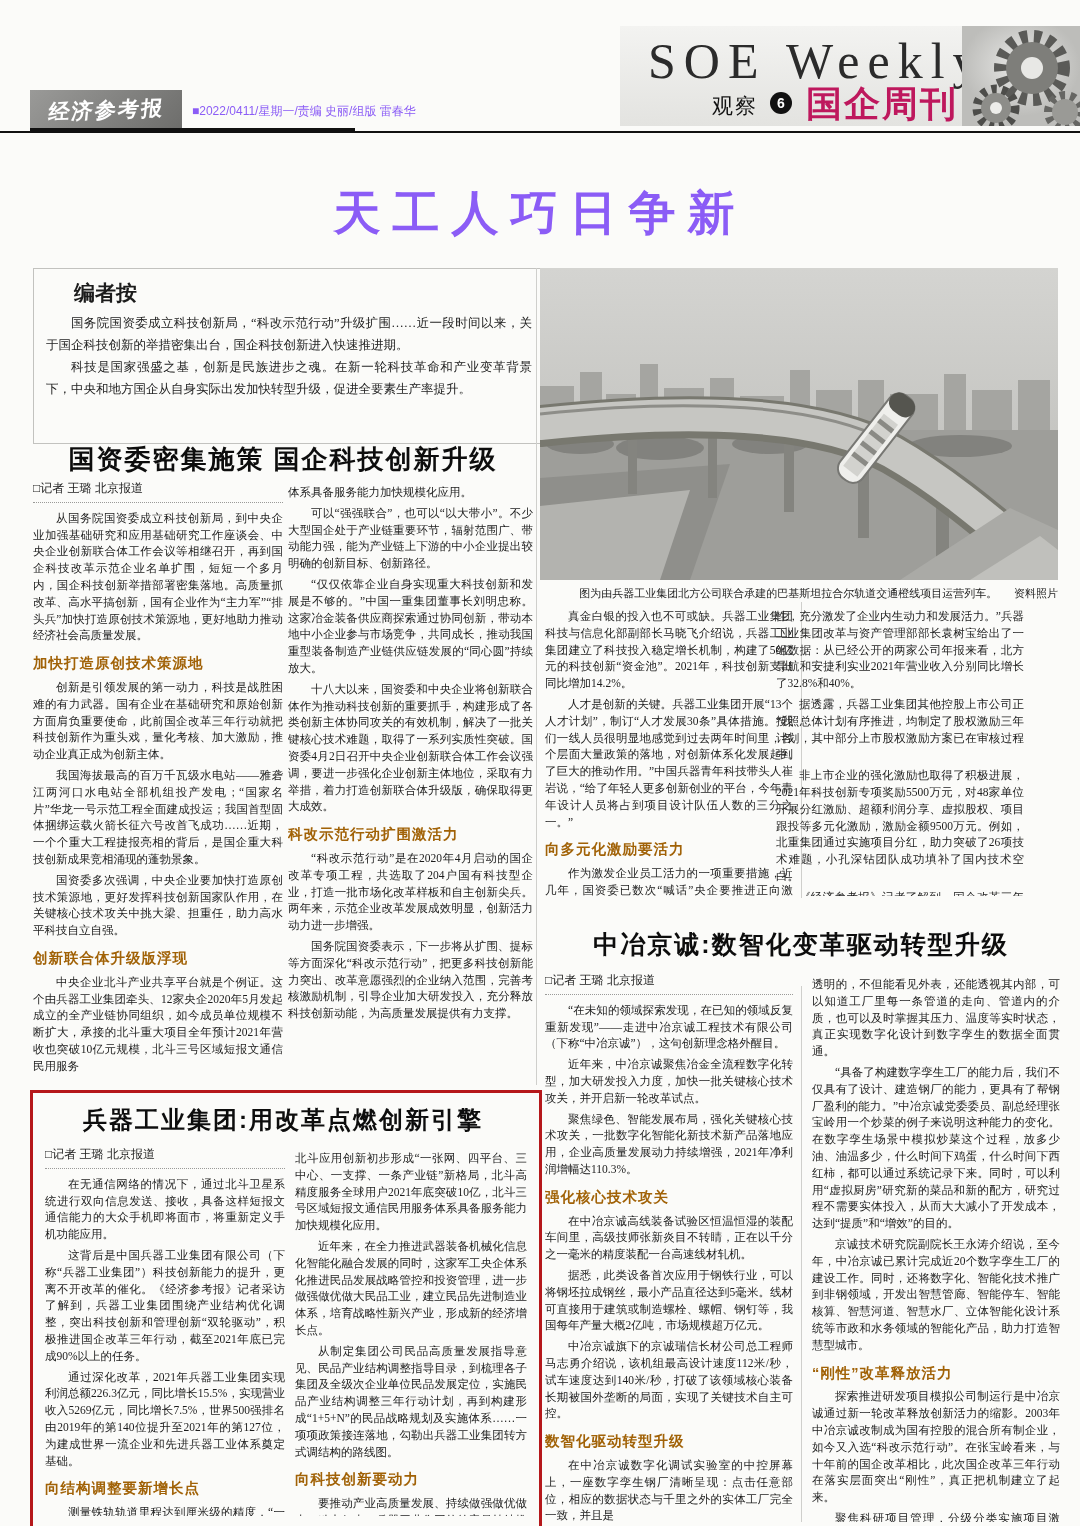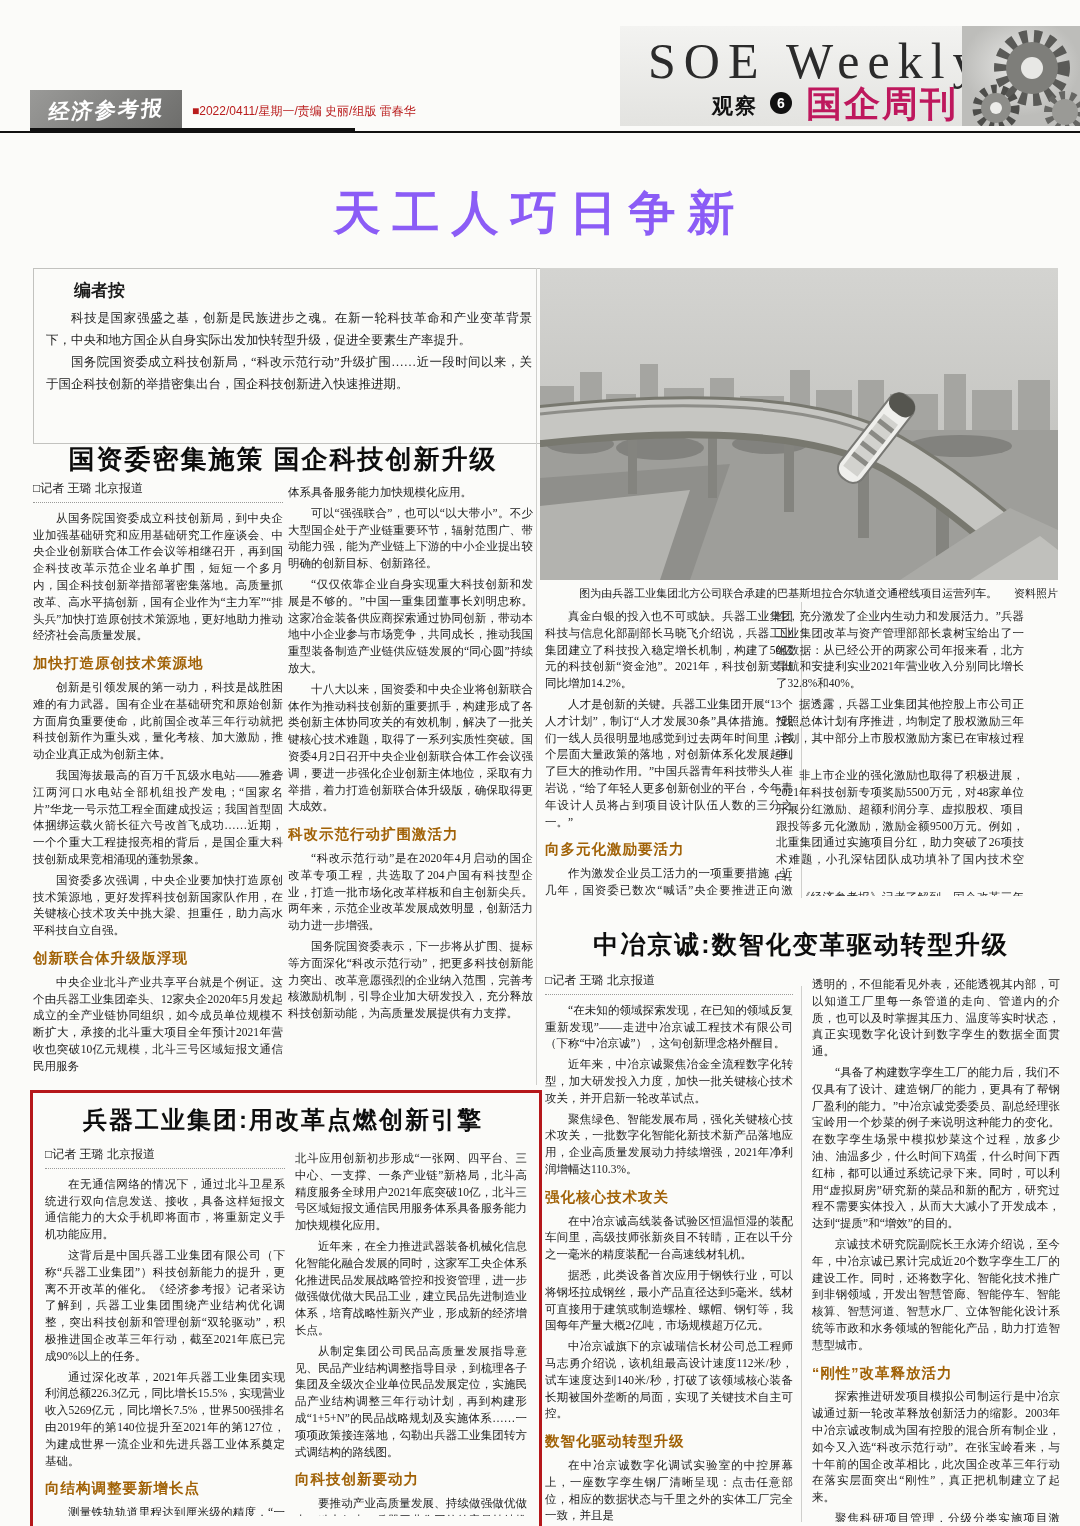--- a/index.html
+++ b/index.html
@@ -8,38 +8,38 @@
     background:#fbfbf9;color:#1c1c1c;
     font-family:"Liberation Serif","DejaVu Serif",serif;
   }
   .abs{position:absolute;}
   .sans{font-family:"Liberation Sans","DejaVu Sans",sans-serif;}
 
   
   .mast-block{left:30px;top:90px;width:152px;height:40px;background:linear-gradient(135deg,#9a9a98,#6d6d6b);
     display:flex;align-items:center;justify-content:center;}
   .mast-block span{color:#fff;font-weight:bold;font-size:21px;letter-spacing:2px;transform:skewX(-8deg) rotate(-2deg);}
-  .dateline{left:192px;top:103px;font-size:12px;color:#b91c1c;}
+  .dateline{left:192px;top:103px;font-size:12px;color:#8b5cf6;}
   .mast-rule{left:30px;top:128px;width:325px;height:4px;background:#111;}
   .header-panel{left:620px;top:26px;width:460px;height:100px;background:linear-gradient(180deg,#f3f3f1,#e3e3e0);}
   .soe{left:648px;top:32px;font-size:50px;font-weight:200;letter-spacing:8px;color:#2b2b2b;}
-  .observe{left:712px;top:92px;font-size:21px;font-weight:bold;color:#111;letter-spacing:2px;}
+  .observe{left:712px;top:92px;font-size:21px;font-weight:normal;color:#111;letter-spacing:2px;}
   .page-badge{left:770px;top:92px;width:22px;height:22px;border-radius:50%;background:#111;color:#fff;
     font-size:14px;font-weight:bold;display:flex;align-items:center;justify-content:center;}
   .weekly-cn{left:806px;top:80px;font-size:36px;font-weight:900;color:#be185d;letter-spacing:2px;}
   .gears{left:962px;top:26px;}
   .header-rule{left:0px;top:131px;width:1080px;height:2px;background:#111;}
 
   
   .main-headline{left:0;top:182px;width:1080px;text-align:center;font-size:47px;font-weight:900;
     letter-spacing:12px;color:#8b5cf6;}
 
   
   .editor-box{left:33px;top:268px;width:486px;height:158px;border:1px solid #c2c2bf;padding:8px 12px;}
-  .editor-title{font-size:17px;font-weight:bold;margin:2px 0 6px 28px;}
+  .editor-title{font-size:21px;font-weight:bold;margin:2px 0 6px 28px;}
   .editor-box p{font-size:12.5px;line-height:1.75;margin:0;text-indent:2em;text-align:justify;color:#222;}
 
   
   .photo{left:540px;top:268px;width:518px;height:312px;background:#c9c9c6;overflow:hidden;}
   .caption{left:540px;top:586px;width:518px;font-size:11px;text-align:right;color:#222;}
 
   
   .vrule{width:1px;background:#cfcfcc;}
 
   
@@ -86,22 +86,22 @@
     <circle cx="103" cy="86" r="16" fill="none" stroke="#666663" stroke-width="10" stroke-dasharray="5 5"></circle>
     <circle cx="103" cy="86" r="13" fill="#9a9a96"></circle>
   </svg>
 </div>
 <div class="abs header-rule"></div>
 
 <div class="abs main-headline sans">天工人巧日争新</div>
 
 <div class="abs editor-box">
   <div class="editor-title sans">编者按</div>
+  <p>国务院国资委成立科技创新局，“科改示范行动”升级扩围……近一段时间以来，关于国企科技创新的举措密集出台，国企科技创新进入快速推进期。</p>
   <p>科技是国家强盛之基，创新是民族进步之魂。在新一轮科技革命和产业变革背景下，中央和地方国企从自身实际出发加快转型升级，促进全要素生产率提升。</p>
-  <p>国务院国资委成立科技创新局，“科改示范行动”升级扩围……近一段时间以来，关于国企科技创新的举措密集出台，国企科技创新进入快速推进期。</p>
 </div>
 
 <div class="abs photo">
   <svg width="518" height="312" viewBox="0 0 518 312">
     <defs>
       <linearGradient id="sky" x1="0" y1="0" x2="0" y2="1">
         <stop offset="0%" stop-color="#d4d4d1"></stop>
           <stop offset="100%" stop-color="#b9b9b5"></stop>
       </linearGradient>
     </defs>

